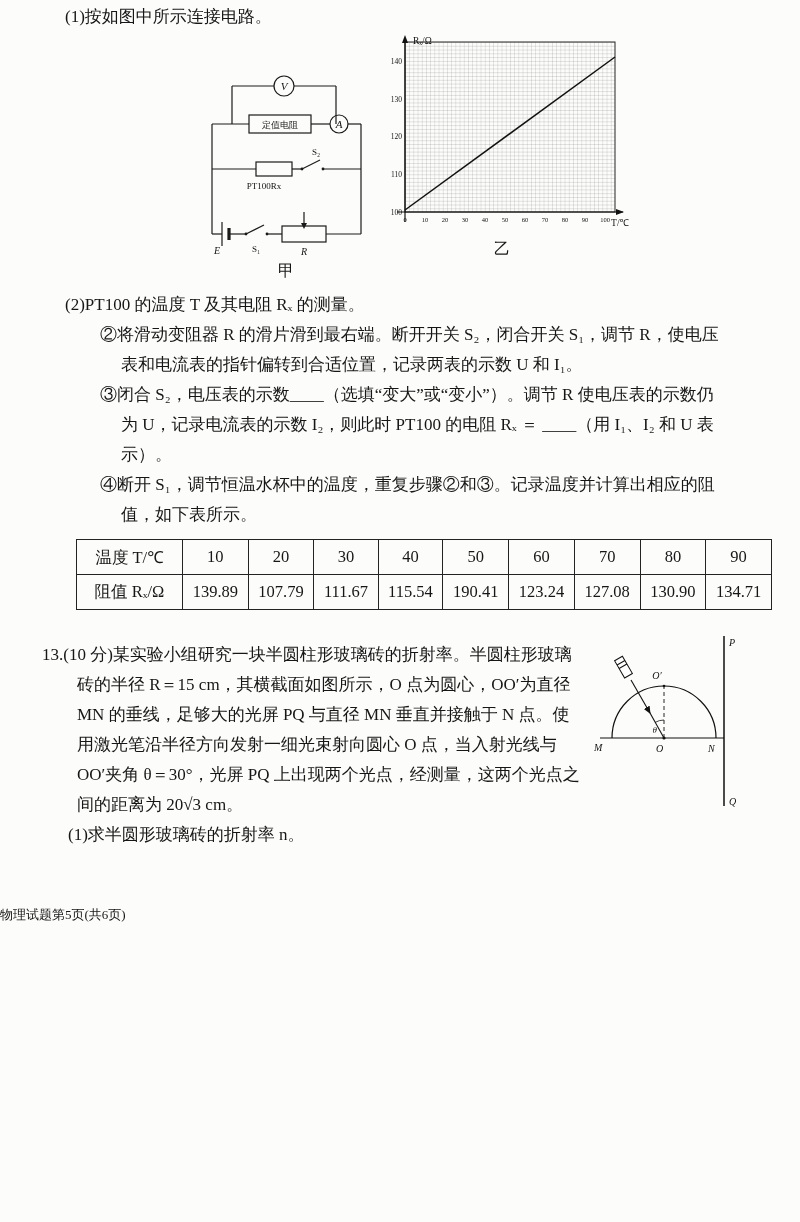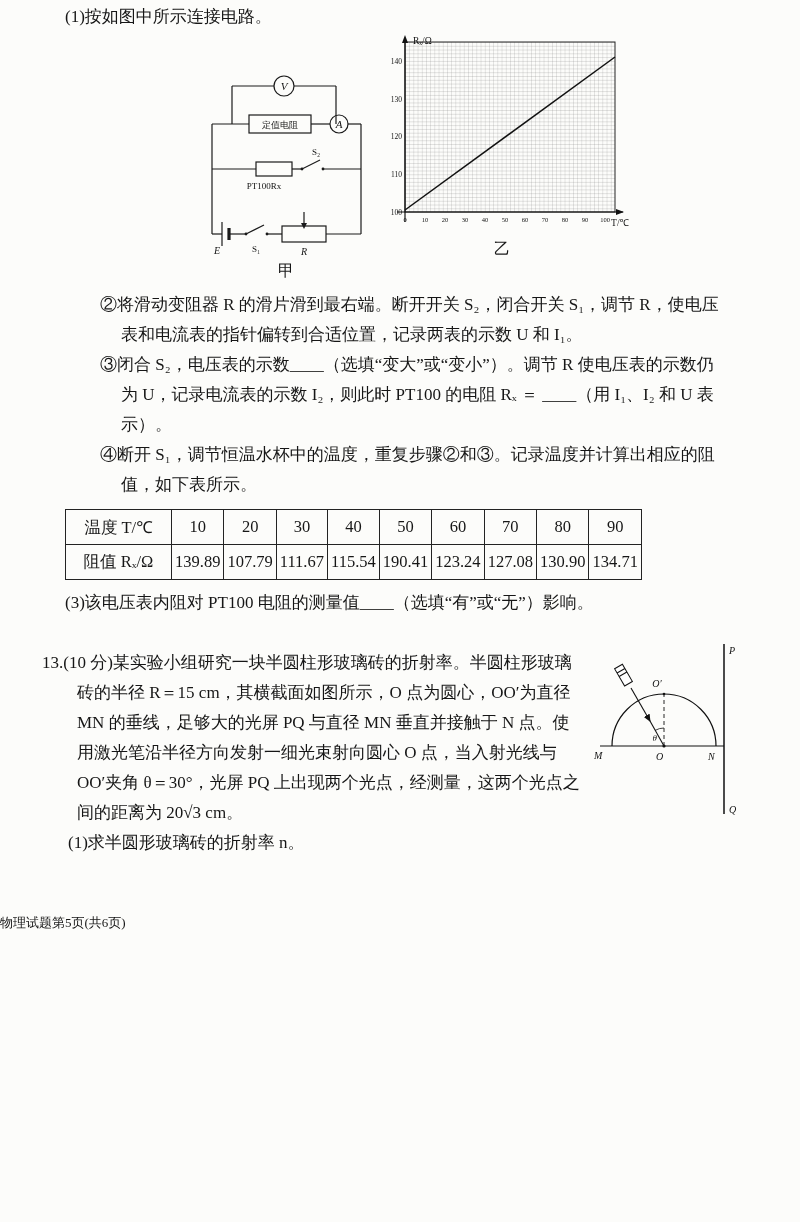--- a/index.html
+++ b/index.html
@@ -17,21 +17,21 @@
   .intro { margin-left:5px; }
 
   .figures { position:relative; height:258px; }
   .circuit-wrap { position:absolute; left:142px; top:40px; width:168px; text-align:center; }
   .graph-wrap { position:absolute; left:313px; top:2px; width:258px; text-align:center; }
   .fig-caption { font-size:16px; line-height:18px; }
 
   .p2head { margin-left:5px; }
   .step { margin-left:5px; padding-left:56px; text-indent:-21px; }
 
-  table.meas { margin:9px 0 8px 5px; border-collapse:collapse; width:577px; }
+  table.meas { margin:9px 0 8px 16px; border-collapse:collapse; width:696px; }
   table.meas td {
     border:1.4px solid #232323; text-align:center;
     height:35px; font-size:16.5px; padding:0 2px;
   }
   td.rowlabel { width:106px; }
 
   .s3 { margin-left:5px; margin-top:4px; }
   .s4 { margin-left:5px; padding-left:25px; text-indent:-25px; }
 
   .q13 { margin-top:30px; }
@@ -130,20 +130,21 @@
         <text x="152" y="187.5" font-size="6.5" text-anchor="middle">60</text>
         <text x="172" y="187.5" font-size="6.5" text-anchor="middle">70</text>
         <text x="192" y="187.5" font-size="6.5" text-anchor="middle">80</text>
         <text x="212" y="187.5" font-size="6.5" text-anchor="middle">90</text>
         <text x="232" y="187.5" font-size="6.5" text-anchor="middle">100</text>
       </svg>
       <div class="fig-caption">乙</div>
     </div>
   </div>
 
+  <p class="t p2head">(2)PT100 的温度 T 及其电阻 Rₓ 的测量。</p>
   <p class="t step">②将滑动变阻器 R 的滑片滑到最右端。断开开关 S₂，闭合开关 S₁，调节 R，使电压表和电流表的指针偏转到合适位置，记录两表的示数 U 和 I₁。</p>
   <p class="t step">③闭合 S₂，电压表的示数____（选填“变大”或“变小”）。调节 R 使电压表的示数仍为 U，记录电流表的示数 I₂，则此时 PT100 的电阻 Rₓ ＝ ____（用 I₁、I₂ 和 U 表示）。</p>
   <p class="t step">④断开 S₁，调节恒温水杯中的温度，重复步骤②和③。记录温度并计算出相应的阻值，如下表所示。</p>
 
   <table class="meas">
     <tbody>
         <tr>
       <td class="rowlabel">温度 T/℃</td>
       <td>10</td>
       <td>20</td>
@@ -163,21 +164,20 @@
       <td>115.54</td>
       <td>190.41</td>
       <td>123.24</td>
       <td>127.08</td>
       <td>130.90</td>
       <td>134.71</td>
     </tr>
   </tbody>
     </table>
 
-  <p class="t s3">(3)该电压表内阻对 PT100 电阻的测量值____（选填“有”或“无”）影响。</p>
 
   <div class="q13">
 
     <svg class="q13-diagram" viewBox="0 0 170 182">
       <defs>
         <marker id="rayArr" markerWidth="8" markerHeight="8" refX="6" refY="3" orient="auto">
           <path d="M0,0 L7,3 L0,6 z" fill="#111"></path>
         </marker>
       </defs>
       <line x1="130" y1="6" x2="130" y2="176" stroke="#111" stroke-width="1.5"></line>

